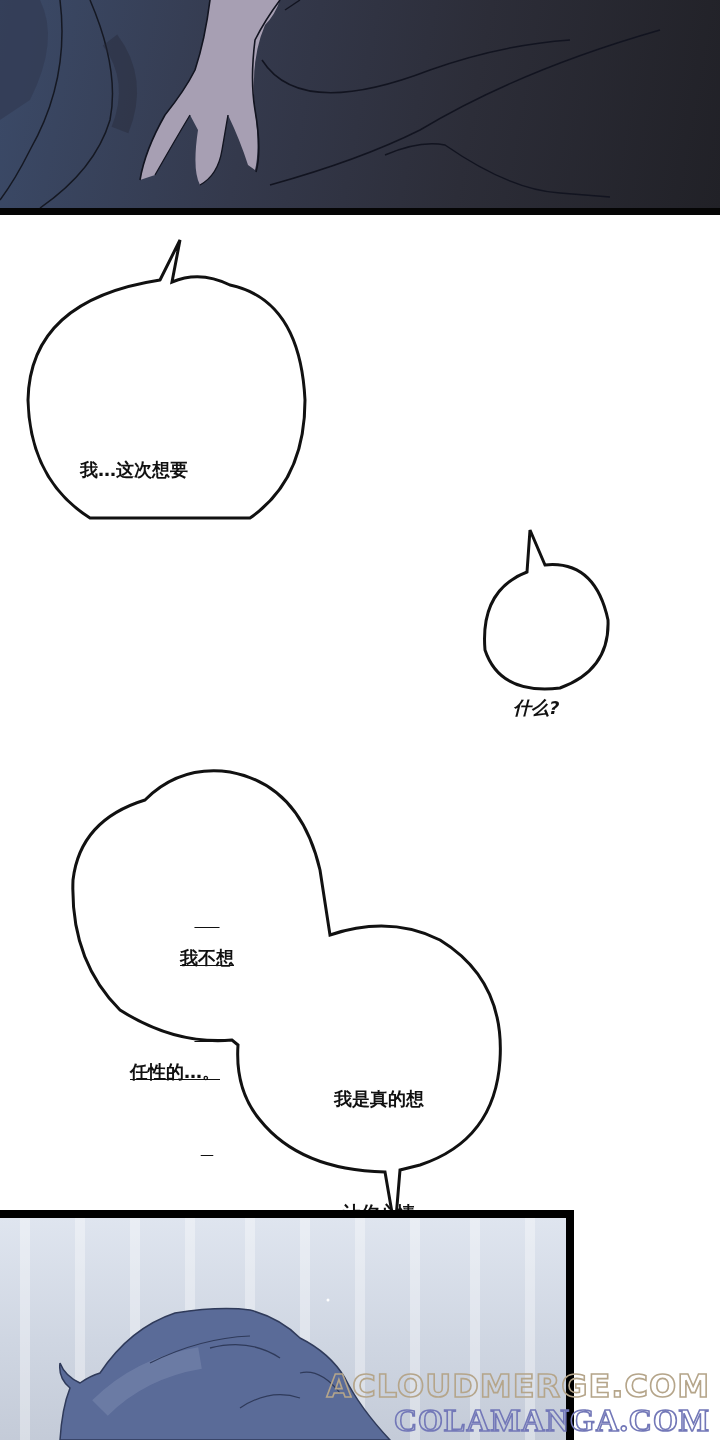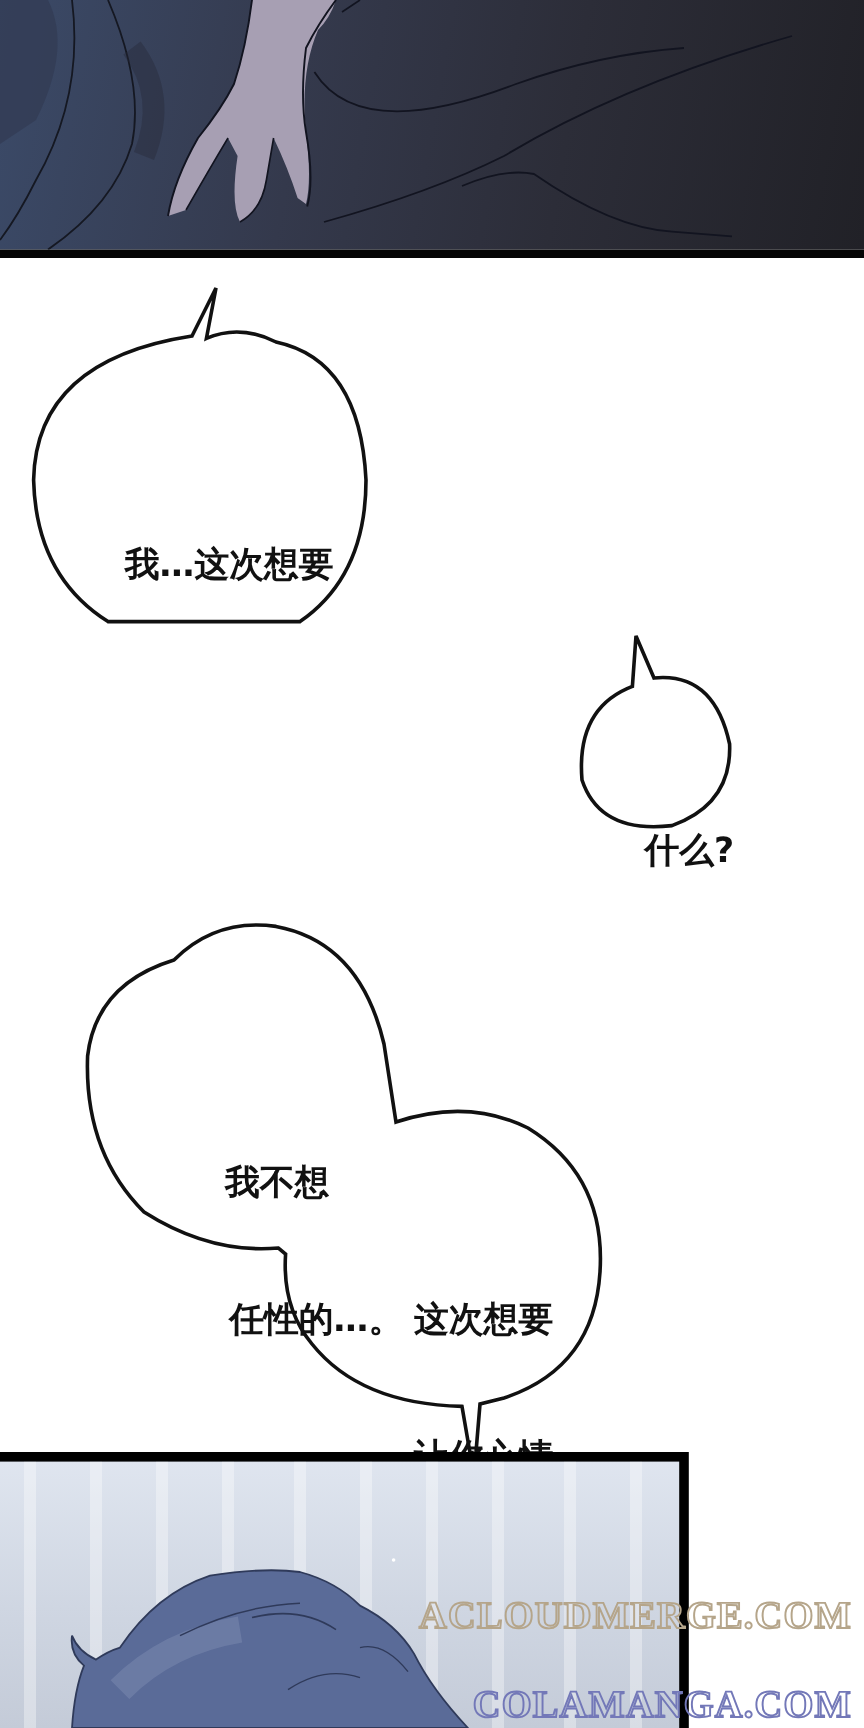--- a/index.html
+++ b/index.html
@@ -12,39 +12,39 @@
       position: absolute; left: 0; top: 0; width: 720px; height: 208px;
       background: linear-gradient(100deg, #3b4a68 0%, #34394c 35%, #2c2d38 65%, #212127 100%);
       overflow: hidden;
     }
     .panel-top-border {
       position: absolute; left: 0; top: 208px; width: 720px; height: 7px; background: #050505;
     }
     .panel-top svg, .panel-bottom svg, .bubbles svg { position: absolute; left: 0; top: 0; }
     .bubbles { position: absolute; left: 0; top: 0; width: 720px; height: 1440px; pointer-events: none; }
     .bubble-text {
-      position: absolute; color: #111; font-weight: bold; font-size: 29px; line-height: 38px;
-      text-align: center; white-space: pre; pointer-events: auto; margin-left: 24px;
+      position: absolute; color: #111; font-weight: bold; font-size: 18px; line-height: 38px;
+      text-align: center; white-space: pre; pointer-events: auto;
     }
     .panel-bottom {
       position: absolute; left: 0; top: 1210px; width: 574px; height: 230px;
       background: #000; overflow: hidden;
     }
     .panel-bottom-inner {
       position: absolute; left: 0; top: 8px; width: 566px; height: 222px;
       background: linear-gradient(180deg, #dfe5ef 0%, #cfd6e2 55%, #c4cbd8 100%);
       overflow: hidden;
     }
     .stripe { position: absolute; top: 0; width: 10px; height: 222px; background: rgba(255,255,255,0.35); }
     .watermark {
       position: absolute; right: 10px; font-family: "DejaVu Sans", sans-serif;
       font-size: 32px; letter-spacing: 1px; font-weight: bold;
       color: transparent; -webkit-text-stroke: 1.6px; line-height: 36px;
     }
-    .wm1 { top: 1328px; font-family: Liberation Serif, serif; -webkit-text-stroke-color: #b5a58a; }
+    .wm1 { top: 1368px; -webkit-text-stroke-color: #b5a58a; }
     .wm2 { top: 1402px; font-family: Liberation Serif, serif; -webkit-text-stroke-color: #7378b8; }
   </style>
 </head>
 <body>
 
 <div class="panel-top">
   <svg width="720" height="208" viewBox="0 0 720 208">
     <path d="M0 0 L40 0 Q60 40 30 100 L0 120 Z" fill="#323a52" opacity="0.7"></path>
     <path d="M60 0 Q70 80 30 150 Q15 180 0 200" stroke="#151822" stroke-width="1.5" fill="none"></path>
     <path d="M90 0 Q120 70 110 120 Q95 170 40 208" stroke="#151822" stroke-width="1.5" fill="none"></path>
@@ -69,31 +69,31 @@
 
     <path d="M527 572 L530 530 L545 565 Q595 560 608 620 Q610 670 560 688 Q500 695 485 650 Q480 590 527 572 Z" fill="#fff" stroke="#111" stroke-width="3"></path>
 
     <path d="M145 800 Q180 765 230 772 Q300 785 320 870 L330 935 Q390 915 440 940 Q505 980 500 1060 Q495 1140 420 1165 L400 1170 L395 1230 L385 1172 Q300 1170 260 1120 Q235 1090 238 1045 L232 1040 Q175 1045 120 1010 Q70 960 73 880 Q80 820 145 800 Z" fill="#fff" stroke="#111" stroke-width="3"></path>
   </svg>
 
   <div class="bubble-text" style="left:80px; top:375px; text-align:left;">
     <div>我…这次想要</div>
   </div>
 
-  <div class="bubble-text" style="left:513px; top:613px;">
+  <div class="bubble-text" style="left:513px; top:613px;font-style:italic;">
     <div>什么?</div>
   </div>
 
-  <div class="bubble-text" style="left:102px; top:890px; width:210px;">
+  <div class="bubble-text" style="left:102px; top:863px; width:210px;text-decoration:underline;">
     <div>我不想</div>
-    <div style="text-align:right; padding-left:28px;">任性的…。</div>
+    <div style="text-align:left; padding-left:28px;">任性的…。</div>
   </div>
 
   <div class="bubble-text" style="left:304px; top:1004px; width:150px;">
-    <div>这次想要</div>
+    <div>我是真的想</div>
     <div>让你心情</div>
     <div style="text-align:left;">好一点…。</div>
   </div>
 </div>
 
 <div class="panel-bottom">
   <div class="panel-bottom-inner">
     <div class="stripe" style="left:20px"></div>
     <div class="stripe" style="left:75px"></div>
     <div class="stripe" style="left:130px"></div>

